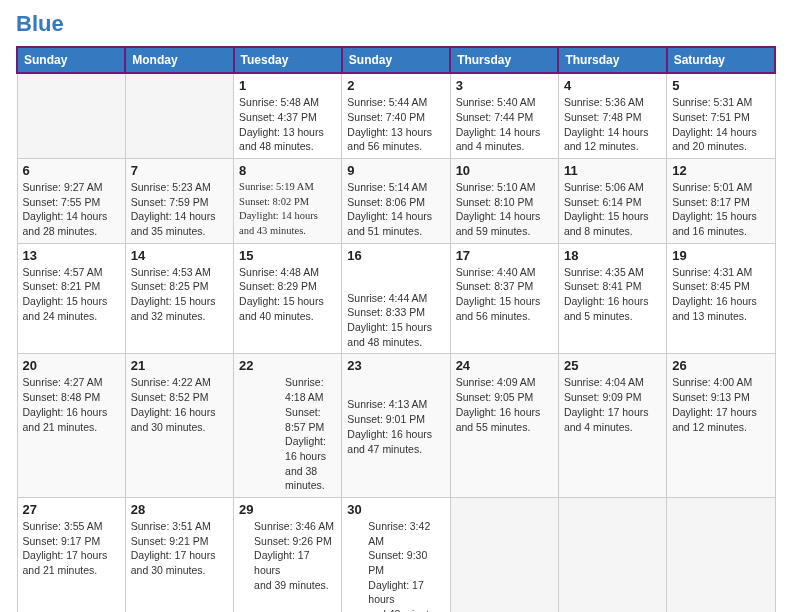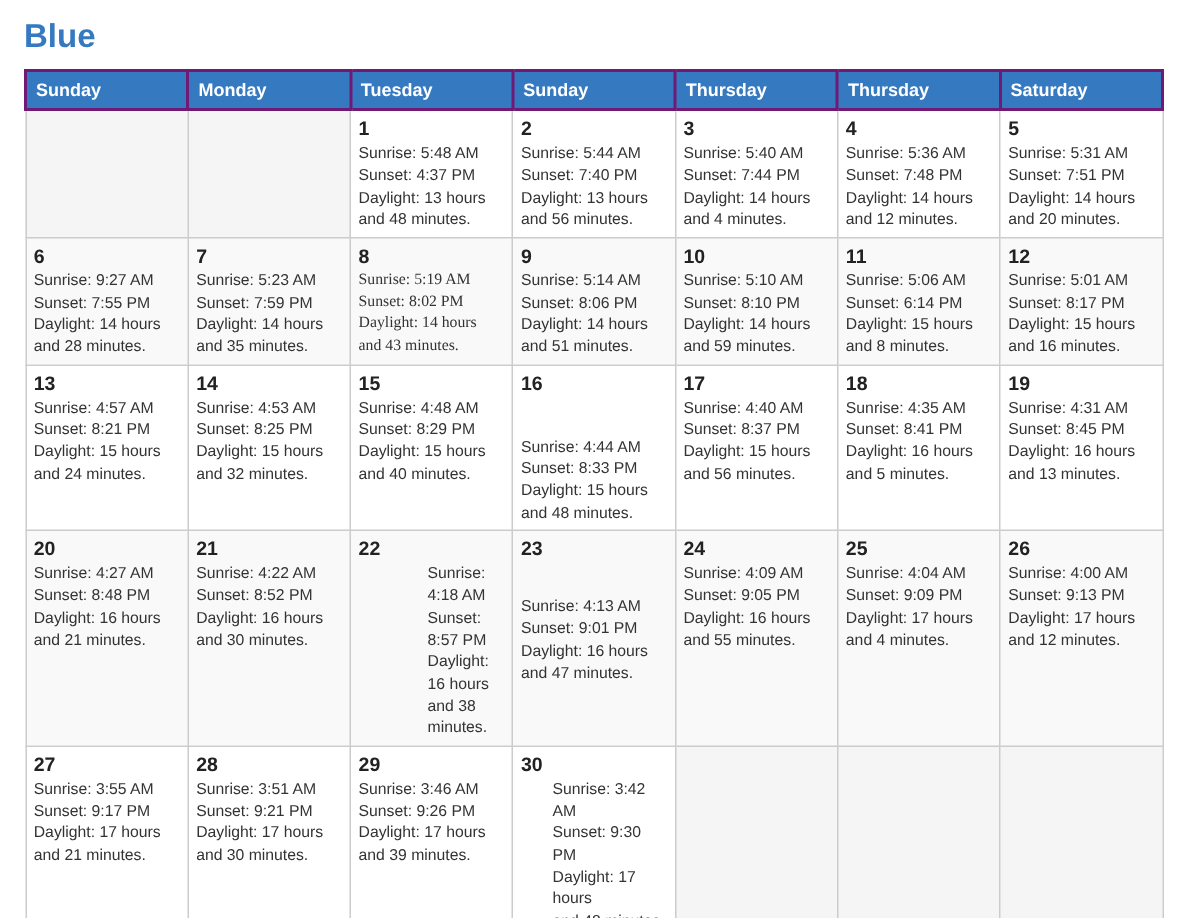--- a/index.html
+++ b/index.html
@@ -306,21 +306,21 @@
         </td>
         <td>
           <div class="day-number">28</div>
           <div class="day-info" style="white-space: pre-line;">Sunrise: 3:51 AM
 Sunset: 9:21 PM
 Daylight: 17 hours
 and 30 minutes.</div>
         </td>
         <td>
           <div class="day-number">29</div>
-          <div class="day-info" style="white-space: pre-line;">Sunrise: 3:46 AM
+          <div class="day-info" style="white-space: pre-line; margin-left: 15px;">Sunrise: 3:46 AM
 Sunset: 9:26 PM
 Daylight: 17 hours
 and 39 minutes.</div>
         </td>
         <td>
           <div class="day-number">30</div>
           <div class="day-info" style="white-space: pre-line; margin-left: 21px;">Sunrise: 3:42 AM
 Sunset: 9:30 PM
 Daylight: 17 hours
 and 48 minutes.</div>

